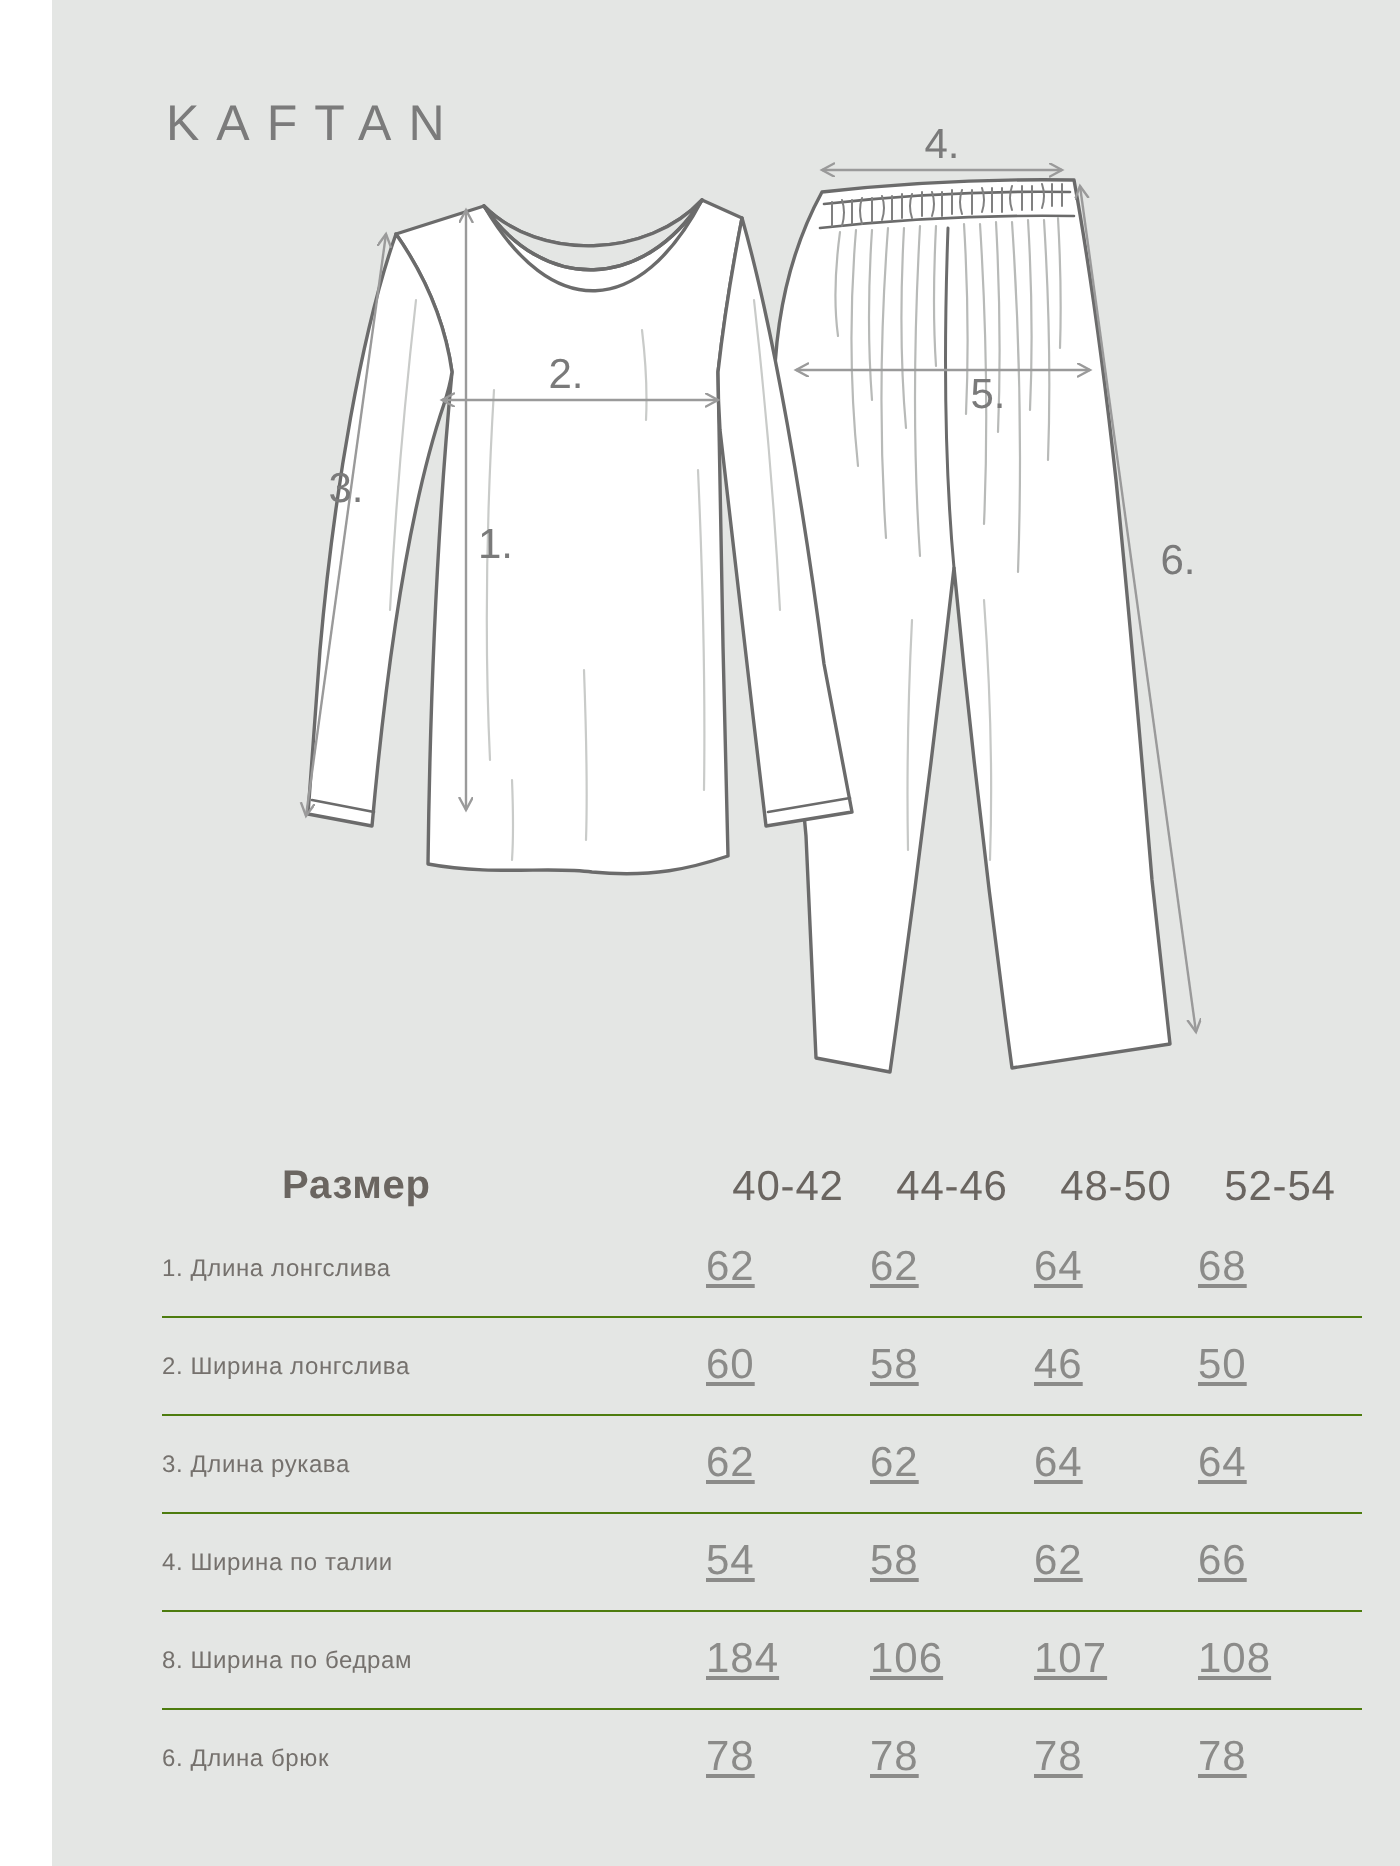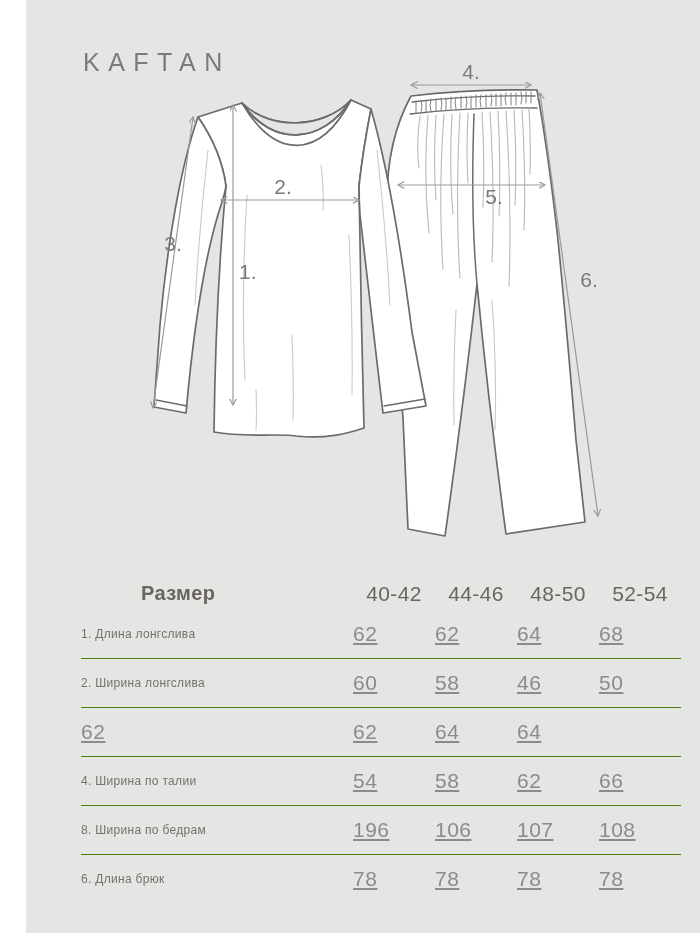--- a/index.html
+++ b/index.html
@@ -136,37 +136,38 @@
 
     <div class="t-row divided">
       <div class="cell-label">2. Ширина лонгслива</div>
       <div class="cell-value">60</div>
       <div class="cell-value">58</div>
       <div class="cell-value">46</div>
       <div class="cell-value">50</div>
     </div>
 
     <div class="t-row divided">
+      <div class="cell-label">3. Длина рукава</div>
       <div class="cell-value">62</div>
       <div class="cell-value">62</div>
       <div class="cell-value">64</div>
       <div class="cell-value">64</div>
     </div>
 
     <div class="t-row divided">
       <div class="cell-label">4. Ширина по талии</div>
       <div class="cell-value">54</div>
       <div class="cell-value">58</div>
       <div class="cell-value">62</div>
       <div class="cell-value">66</div>
     </div>
 
     <div class="t-row divided">
       <div class="cell-label">8. Ширина по бедрам</div>
-      <div class="cell-value">196</div>
+      <div class="cell-value">184</div>
       <div class="cell-value">106</div>
       <div class="cell-value">107</div>
       <div class="cell-value">108</div>
     </div>
 
     <div class="t-row divided">
       <div class="cell-label">6. Длина брюк</div>
       <div class="cell-value">78</div>
       <div class="cell-value">78</div>
       <div class="cell-value">78</div>

